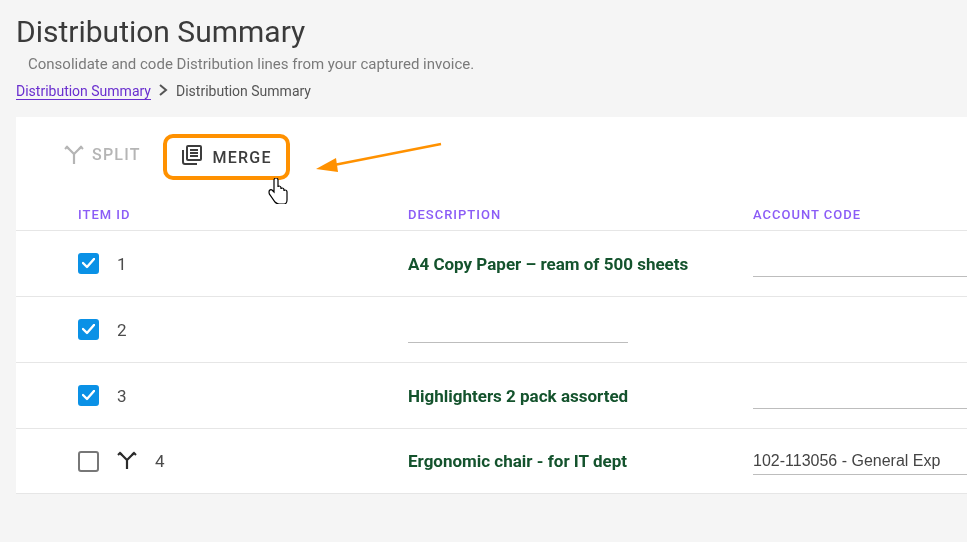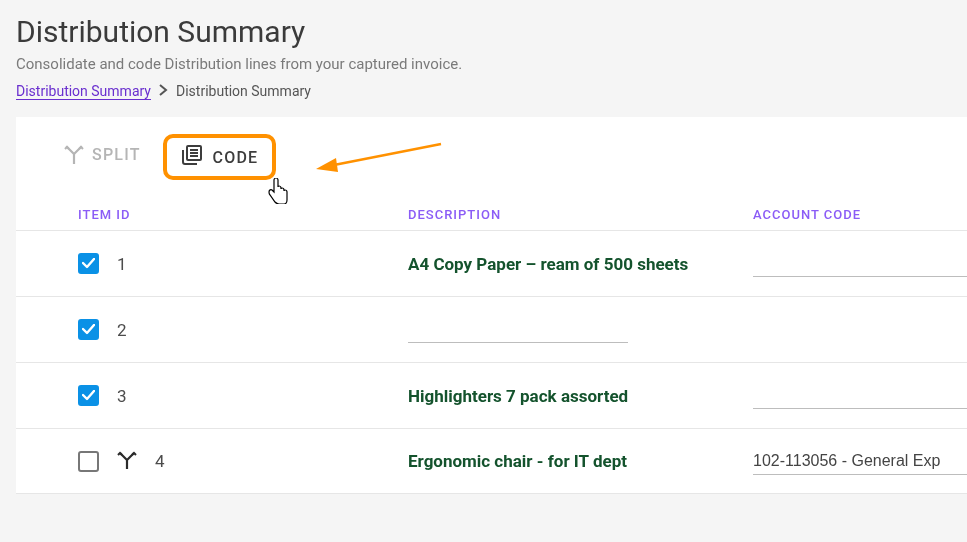--- a/index.html
+++ b/index.html
@@ -17,21 +17,21 @@
   .header-block { padding: 14px 16px 10px 16px; }
   .page-title {
     font-size: 30px;
     font-weight: 400;
     color: #3b3b3b;
     margin: 0 0 6px 0;
   }
   .subtitle {
     font-size: 15px;
     color: #7a7a7a;
-    margin: 0 0 10px 0;
+    margin: 0 0 10px 12px;
   }
   .crumbs {
     font-size: 14px;
     display: flex;
     align-items: center;
     gap: 8px;
     color: #555;
   }
   .crumbs a {
     color: #6a2fcf;
@@ -201,21 +201,21 @@
       <span class="tool-merge">
         <span class="icon">
           <svg width="22" height="22" viewBox="0 0 22 22">
             <rect x="6" y="2" width="14" height="14" rx="1" fill="none" stroke="#3d3d3d" stroke-width="2"></rect>
             <line x1="9" y1="6" x2="17" y2="6" stroke="#3d3d3d" stroke-width="2"></line>
             <line x1="9" y1="9" x2="17" y2="9" stroke="#3d3d3d" stroke-width="2"></line>
             <line x1="9" y1="12" x2="17" y2="12" stroke="#3d3d3d" stroke-width="2"></line>
             <path d="M2 6 V18 a2 2 0 0 0 2 2 H16" fill="none" stroke="#3d3d3d" stroke-width="2"></path>
           </svg>
         </span>
-        <span>CODE</span>
+        <span>MERGE</span>
       </span>
     </span>
   </div>
 
   <svg class="callout-arrow" width="130" height="40" viewBox="0 0 130 40">
     <line x1="125" y1="5" x2="18" y2="26" stroke="#ff9100" stroke-width="2.5"></line>
     <polygon points="0,30 20,19 22,33" fill="#ff9100"></polygon>
   </svg>
 
   <div class="tbl">
@@ -250,21 +250,21 @@
           </div>
           <div class="row">
             <div class="cell-item">
               <span class="chk checked">
                 <svg width="13" height="11" viewBox="0 0 13 11">
                   <path d="M1 5 L5 9 L12 1" stroke="#fff" stroke-width="2.4" fill="none" stroke-linecap="round" stroke-linejoin="round"></path>
                 </svg>
               </span>
               <span class="item-num">3</span>
             </div>
-            <div class="cell-desc">Highlighters 7 pack assorted</div>
+            <div class="cell-desc">Highlighters 2 pack assorted</div>
             <div class="cell-acct"><input class="acct-input" style=""></div>
           </div>
           <div class="row">
             <div class="cell-item">
               <span class="chk"></span>
               <span class="split-indicator">
                 <svg width="20" height="20" viewBox="0 0 20 20">
                   <path d="M10 18 V9 M10 9 L3 2 M10 9 L17 2" stroke="#2b2b2b" stroke-width="2.2" fill="none"></path>
                   <path d="M1 4 L3 2 L5 4" fill="none" stroke="#2b2b2b" stroke-width="2"></path>
                   <path d="M15 4 L17 2 L19 4" fill="none" stroke="#2b2b2b" stroke-width="2"></path>

